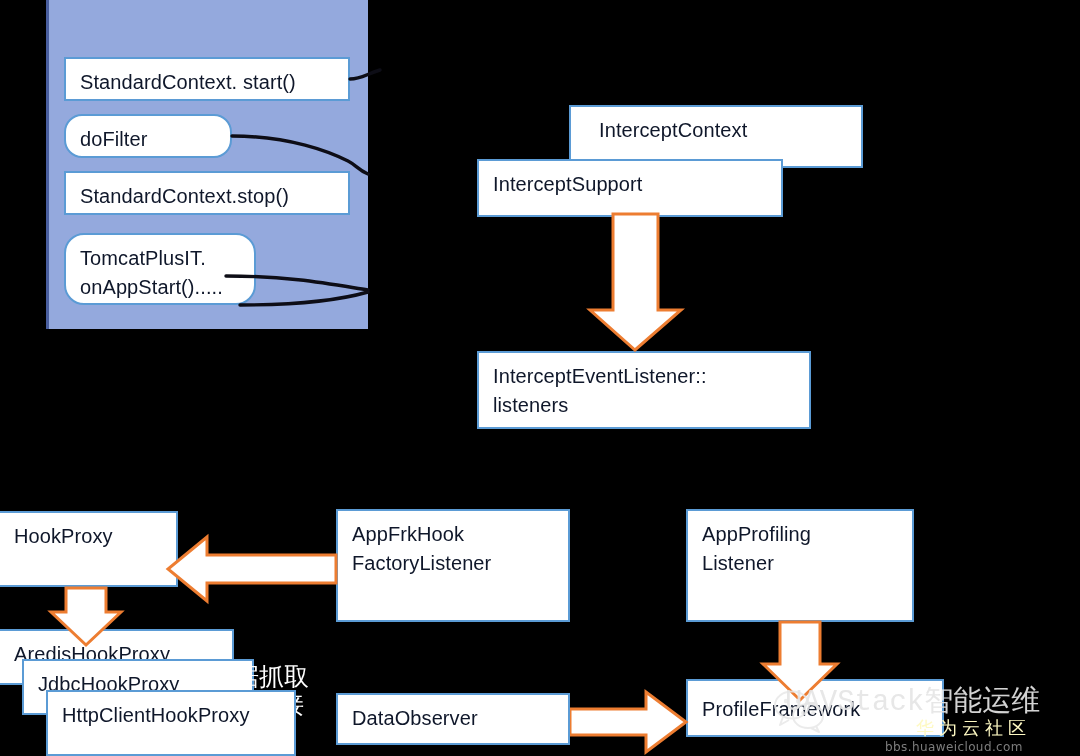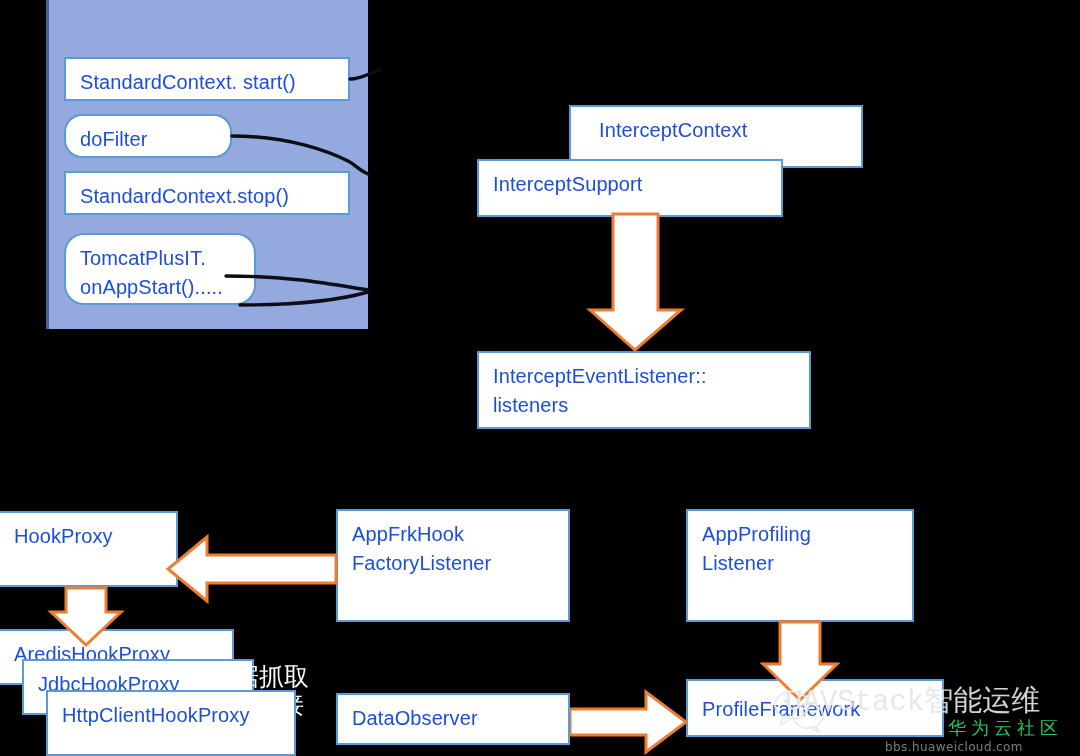--- a/index.html
+++ b/index.html
@@ -21,21 +21,21 @@
 
   
   .box {
     position: absolute;
     background: #ffffff;
     border: 2px solid #5b9bd5;
     box-sizing: border-box;
     display: flex;
     flex-direction: column;
     justify-content: flex-start;
-    color: #1d4ed8;
+    color: #0f172a;
     font-size: 20px;
     line-height: 1.45;
     letter-spacing: 0.1px;
   }
   .box .ln {
     display: block;
     white-space: pre;
   }
   .box.pad-lr { padding: 9px 14px 6px 14px; }
   .box.pad-center { padding: 9px 14px 6px 28px; }
@@ -87,24 +87,24 @@
     left: 785px;
     top: 681px;
     font-size: 29px;
     color: #e5e5e5;
     white-space: nowrap;
     font-family: Liberation Mono, monospace;
     opacity: 0.92;
   }
   #wm-sub {
     position: absolute;
-    left: 948px;
+    left: 916px;
     top: 716px;
     font-size: 18px;
-    color: #22c55e;
+    color: #fef9c3;
     letter-spacing: 5px;
     white-space: nowrap;
     font-family: Liberation Serif, serif;
   }
   #wm-url {
     position: absolute;
     left: 885px;
     top: 740px;
     font-size: 12px;
     color: #7d7d7d;

